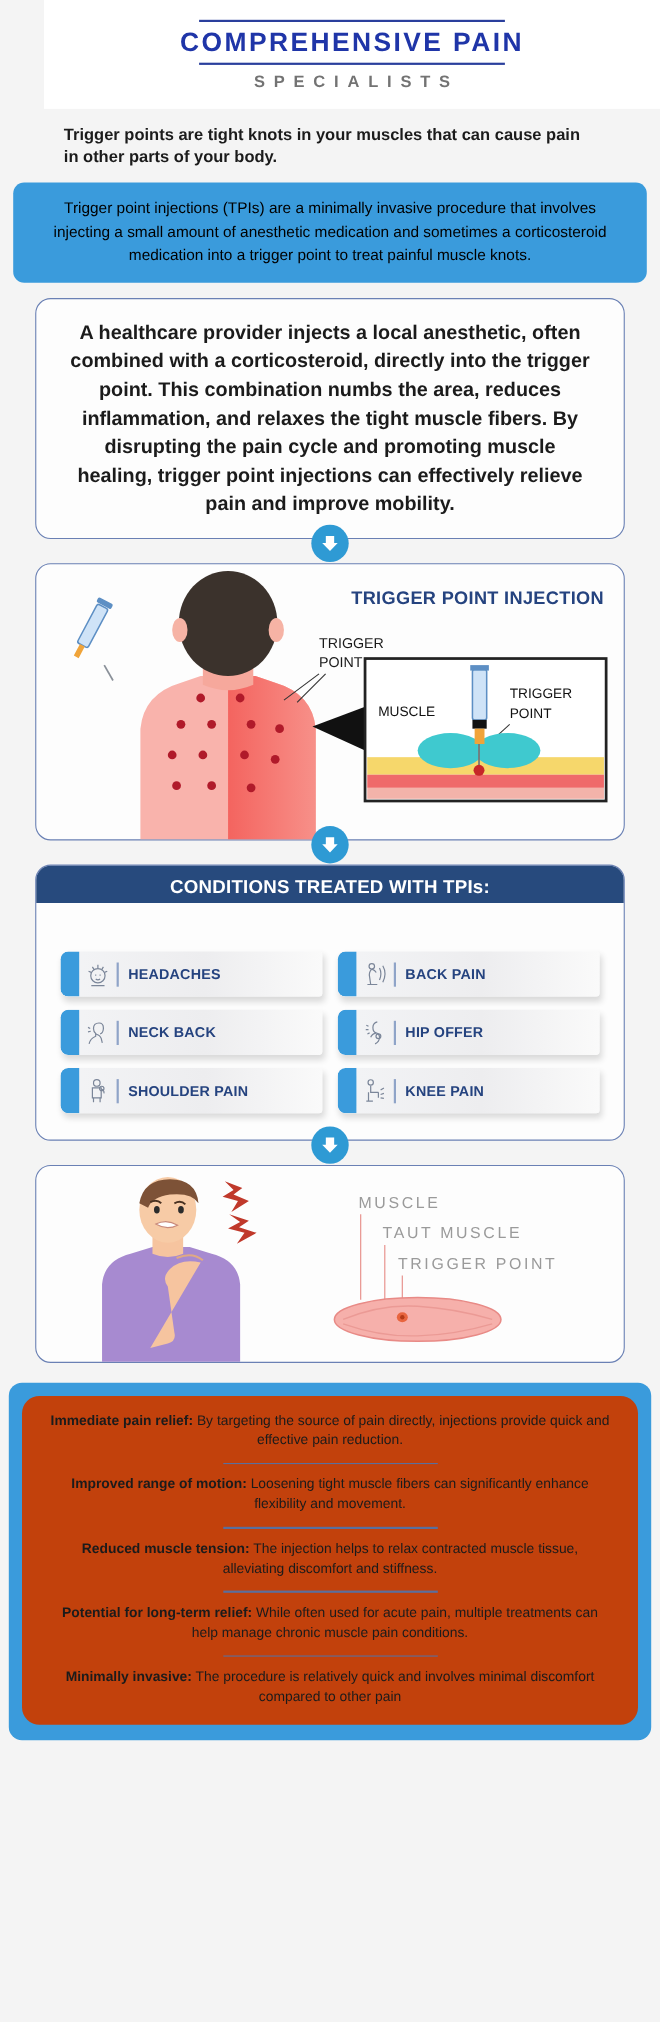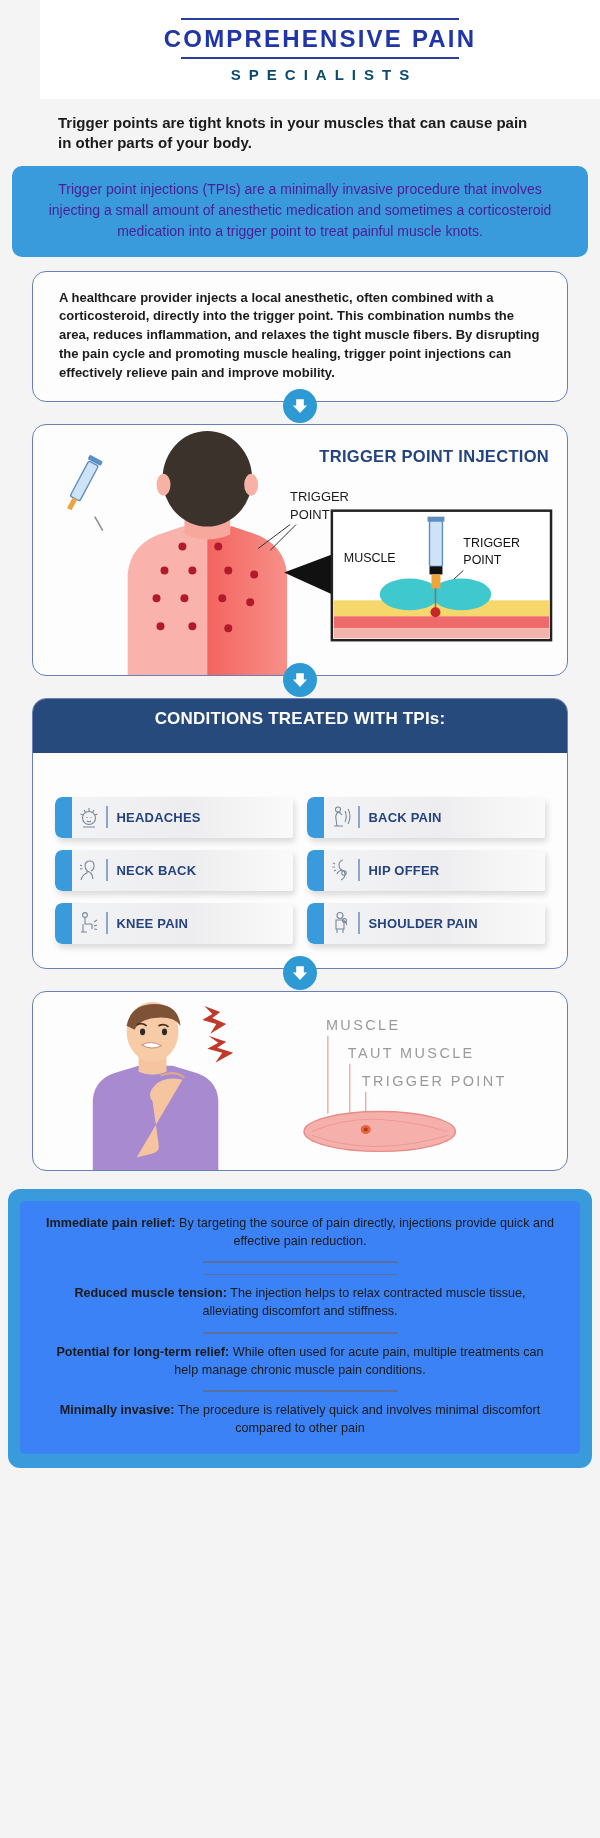--- a/index.html
+++ b/index.html
@@ -29,58 +29,58 @@
   .brand-line1 {
     font-size: 24px;
     font-weight: bold;
     color: #1f35a8;
     letter-spacing: 2.2px;
     padding: 5px 0 4px;
   }
   .brand-line2 {
     font-size: 15px;
     font-weight: bold;
-    color: #0c4a6e;
+    color: #737373;
     letter-spacing: 8px;
     padding: 7px 0 0 8px;
   }
 
   
   .tagline {
     font-size: 15px;
     font-weight: bold;
     color: #1b1b1b;
     line-height: 1.35;
     padding: 14px 58px 12px;
   }
 
   
   .intro-banner {
     margin: 0 12px;
     background: #3a9bdc;
     border-radius: 10px;
-    color: #4c1d95;
+    color: #000000;
     font-size: 14px;
     line-height: 1.5;
     text-align: center;
     padding: 13px 24px 15px;
   }
 
   
   .card {
     margin: 14px 32px 0;
     background: #fdfdfd;
     border: 1.5px solid #6a80b4;
     border-radius: 14px;
   }
 
   .desc-card {
     padding: 17px 26px 18px;
-    text-align: left;
-    font-size: 13px;
+    text-align: center;
+    font-size: 18px;
     font-weight: bold;
     color: #1b1b1b;
     line-height: 1.45;
   }
 
   
   .arrow-wrap {
     display: flex;
     justify-content: center;
     margin: -13px 0 -13px;
@@ -119,21 +119,21 @@
   .cond-card {
     padding: 0;
     overflow: hidden;
   }
   .cond-header {
     background: #274a7d;
     color: #ffffff;
     font-size: 17px;
     font-weight: bold;
     text-align: center;
-    padding: 11px 0 24px;
+    padding: 11px 0 4px;
     letter-spacing: 0.2px;
     border-radius: 12px 12px 0 0;
     margin: -1px -1px 4px;
   }
   .cond-grid {
     display: grid;
     grid-template-columns: 1fr 1fr;
     gap: 12px 14px;
     padding: 20px 22px 24px;
     margin-top: 24px;
@@ -196,22 +196,22 @@
   .adv-title {
     color: #ffffff;
     font-size: 15px;
     font-weight: bold;
     text-align: center;
     line-height: 1.28;
     letter-spacing: 0.1px;
     padding: 0 6px 12px;
   }
   .adv-inner {
-    background: #3b82f6;
-    border-radius: 5px;
+    background: #c2410c;
+    border-radius: 16px;
     padding: 14px 26px 16px;
   }
   .adv-item {
     text-align: center;
     font-size: 12.6px;
     color: #1b1b1b;
     line-height: 1.42;
   }
   .adv-item b { font-weight: bold; }
   .adv-sep {
@@ -389,44 +389,44 @@
         </svg>
       </div>
       <div class="cond-div"></div>
       <span class="cond-label">HIP OFFER</span>
     </div>
 
     <div class="cond-pill">
       <div class="cond-accent"></div>
       <div class="cond-icon">
         <svg width="22" height="24" viewBox="0 0 22 24" fill="none" stroke="#7b8699" stroke-width="1.1">
+          <circle cx="10" cy="4.5" r="3"></circle>
+          <path d="M6 9h8v9H6z"></path>
+          <path d="M7 18v4M13 18v4"></path>
+          <path d="M14 10q3 1 2.5 4"></path>
+          <circle cx="14.5" cy="9.5" r="2"></circle>
+        </svg>
+      </div>
+      <div class="cond-div"></div>
+      <span class="cond-label">SHOULDER PAIN</span>
+    </div>
+
+    <div class="cond-pill">
+      <div class="cond-accent"></div>
+      <div class="cond-icon">
+        <svg width="22" height="24" viewBox="0 0 22 24" fill="none" stroke="#7b8699" stroke-width="1.1">
           <circle cx="7" cy="4" r="2.4"></circle>
           <path d="M7 7v6h7"></path>
           <path d="M5 13v8M3 21h6"></path>
           <path d="M14 13v5"></path>
           <path d="M16 15l3-1M16 18l3 .5M16 11l3-2"></path>
         </svg>
       </div>
       <div class="cond-div"></div>
       <span class="cond-label">KNEE PAIN</span>
-    </div>
-
-    <div class="cond-pill">
-      <div class="cond-accent"></div>
-      <div class="cond-icon">
-        <svg width="22" height="24" viewBox="0 0 22 24" fill="none" stroke="#7b8699" stroke-width="1.1">
-          <circle cx="10" cy="4.5" r="3"></circle>
-          <path d="M6 9h8v9H6z"></path>
-          <path d="M7 18v4M13 18v4"></path>
-          <path d="M14 10q3 1 2.5 4"></path>
-          <circle cx="14.5" cy="9.5" r="2"></circle>
-        </svg>
-      </div>
-      <div class="cond-div"></div>
-      <span class="cond-label">SHOULDER PAIN</span>
     </div>
 
   </div>
 </div>
 
 <div class="arrow-wrap">
   <div class="arrow-circle">
     <svg width="18" height="18" viewBox="0 0 18 18" aria-hidden="true">
       <path d="M5.2 2.2 h7.6 v6.4 h3.2 L9 16 1.9 8.6 h3.3 z" fill="#ffffff"></path>
     </svg>
@@ -471,20 +471,23 @@
 </div>
 
 <div class="adv-banner">
   <div class="adv-inner">
 
     <div class="adv-item">
       <b>Immediate pain relief:</b><span> By targeting the source of pain directly, injections provide quick and effective pain reduction.</span>
     </div>
     <div class="adv-sep"></div>
 
+    <div class="adv-item">
+      <b>Improved range of motion:</b><span> Loosening tight muscle fibers can significantly enhance flexibility and movement.</span>
+    </div>
     <div class="adv-sep"></div>
 
     <div class="adv-item">
       <b>Reduced muscle tension:</b><span> The injection helps to relax contracted muscle tissue, alleviating discomfort and stiffness.</span>
     </div>
     <div class="adv-sep"></div>
 
     <div class="adv-item">
       <b>Potential for long-term relief:</b><span> While often used for acute pain, multiple treatments can help manage chronic muscle pain conditions.</span>
     </div>

